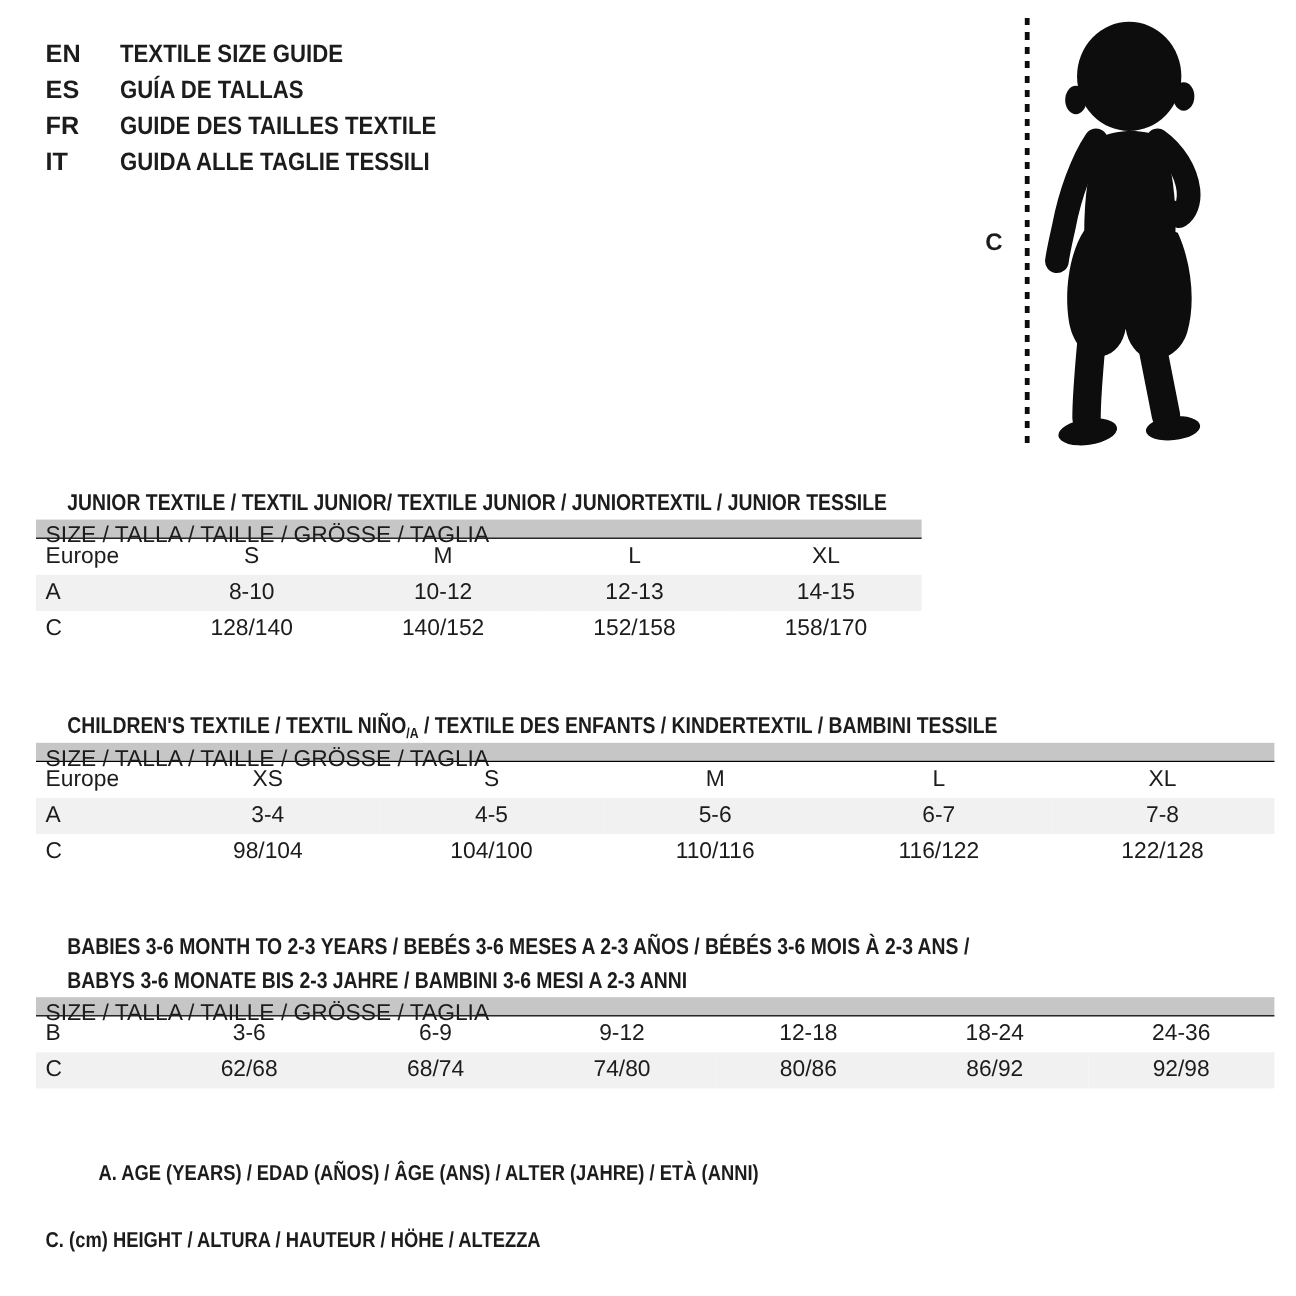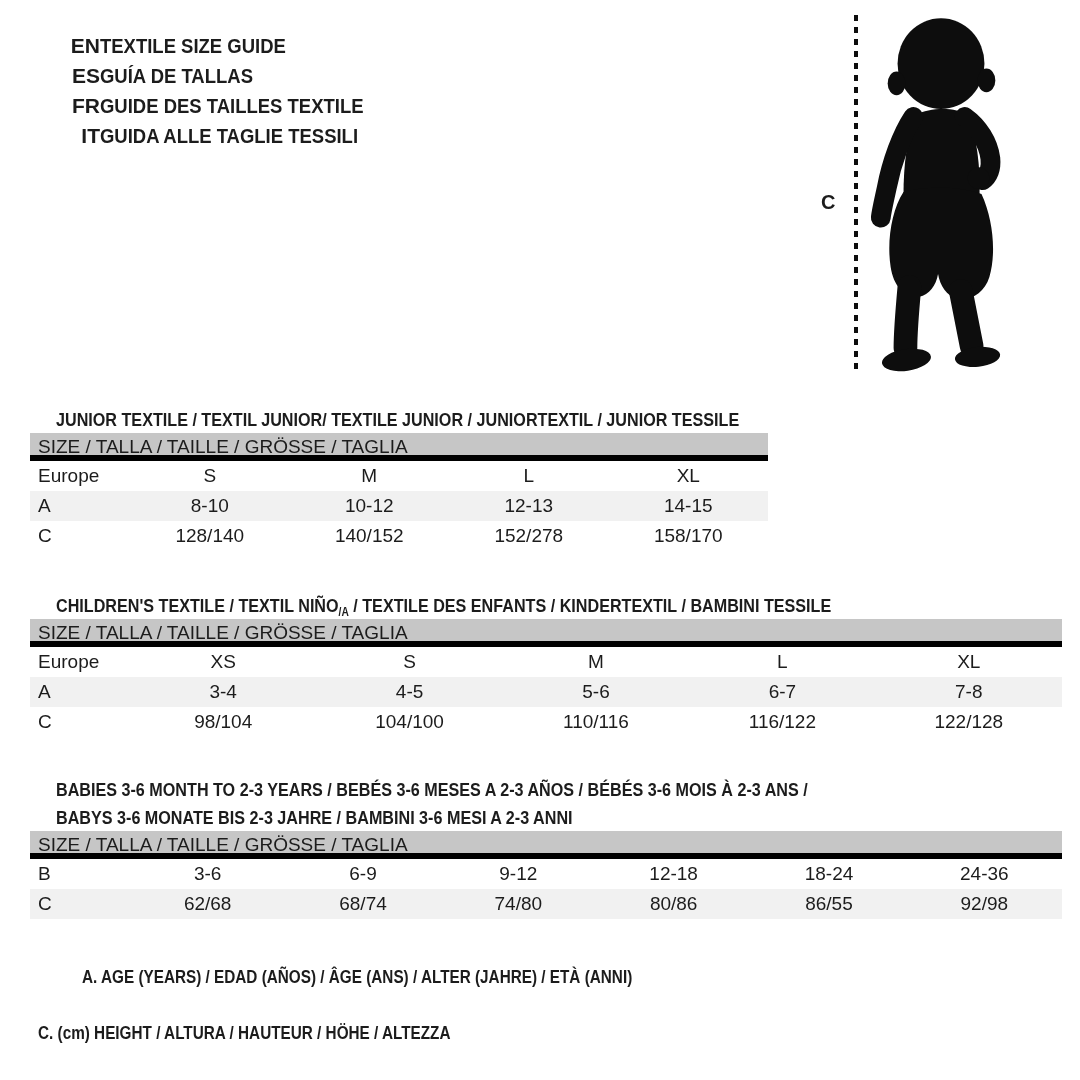--- a/index.html
+++ b/index.html
@@ -9,21 +9,21 @@
     color:var(--text,#1c1c1c);
     font-family:"Liberation Sans", sans-serif;
     overflow:hidden;
   }
   
   .cond{display:inline-block;transform:scaleX(.85);transform-origin:0 50%;white-space:nowrap;}
 
   
   .lang-block{position:absolute;left:38px;top:31px;}
   .lang-row{display:flex;height:30px;align-items:center;}
-  .lang-code{width:62px;font-weight:bold;font-size:21px;text-align:right;}
+  .lang-code{width:62px;font-weight:bold;font-size:21px;}
   .lang-title{font-weight:bold;font-size:21px;white-space:nowrap;transform:scaleX(.88);transform-origin:0 50%;}
 
   
   .figure-label{position:absolute;left:821px;top:191px;font-size:20px;font-weight:bold;}
   .dash-line{position:absolute;left:854px;top:15px;width:4px;height:358px;
     background:repeating-linear-gradient(to bottom,var(--silhouette,#0d0d0d) 0 6px,transparent 6px 12px);}
   .toddler{position:absolute;left:862px;top:12px;width:158px;height:362px;}
   .sil-fill{fill:var(--silhouette,#0d0d0d);}
   .sil-stroke{stroke:var(--silhouette,#0d0d0d);fill:none;stroke-linecap:round;}
 
@@ -33,22 +33,22 @@
   .pos-sec2{top:577px;}
   .pos-sec3{top:758px;}
   .sec-line{display:block;height:28px;line-height:28px;}
   .subscript{font-size:12px;vertical-align:-4px;}
 
   
   .tbl{position:absolute;left:30px;}
   .t1{top:433px;width:738px;}
   .t2{top:619px;width:1032px;}
   .t3{top:831px;width:1032px;}
-  .size-bar{height:28px;line-height:28px;background:var(--bar,#c6c6c6);
-    font-size:19px;padding-left:8px;box-sizing:border-box;border-bottom:6px solid #000000;}
+  .size-bar{height:16px;line-height:28px;background:var(--bar,#c6c6c6);
+    font-size:19px;padding-left:8px;box-sizing:border-box;border-bottom:1px solid #000000;}
   .tbl table{width:100%;border-collapse:collapse;table-layout:fixed;}
   .tbl td{height:30px;font-size:19px;text-align:center;padding:0;}
   .tbl td.lbl{text-align:left;padding-left:8px;}
   .tbl tr.shaded{background:var(--shaded_row,#f1f1f1);}
   .c-label{width:100px;}
 
   
   .footnote{position:absolute;left:38px;font-size:18px;font-weight:bold;line-height:22px;}
   .fn0{top:966px;margin-left:44px;}
   .fn1{top:994px;}
@@ -122,21 +122,21 @@
           <td class="lbl">A</td>
           <td>8-10</td>
           <td>10-12</td>
           <td>12-13</td>
           <td>14-15</td>
         </tr>
         <tr>
           <td class="lbl">C</td>
           <td>128/140</td>
           <td>140/152</td>
-          <td>152/278</td>
+          <td>152/158</td>
           <td>158/170</td>
         </tr>
       </tbody>
     </table>
   </div>
 
   <h2 class="sec-title pos-sec2">
     <span class="cond"><span>CHILDREN'S TEXTILE / TEXTIL NIÑO</span><span class="subscript">/A</span><span> / TEXTILE DES ENFANTS / KINDERTEXTIL / BAMBINI TESSILE</span></span>
   </h2>
   <div class="tbl t2">
@@ -204,21 +204,21 @@
           <td>12-18</td>
           <td>18-24</td>
           <td>24-36</td>
         </tr>
         <tr class="shaded">
           <td class="lbl">C</td>
           <td>62/68</td>
           <td>68/74</td>
           <td>74/80</td>
           <td>80/86</td>
-          <td>86/55</td>
+          <td>86/92</td>
           <td>92/98</td>
         </tr>
       </tbody>
     </table>
   </div>
 
   <div class="footnote fn0">
     <span class="cond">A. AGE (YEARS) / EDAD (AÑOS) / ÂGE (ANS) / ALTER (JAHRE) / ETÀ (ANNI)</span>
   </div>
   <div class="footnote fn2">

